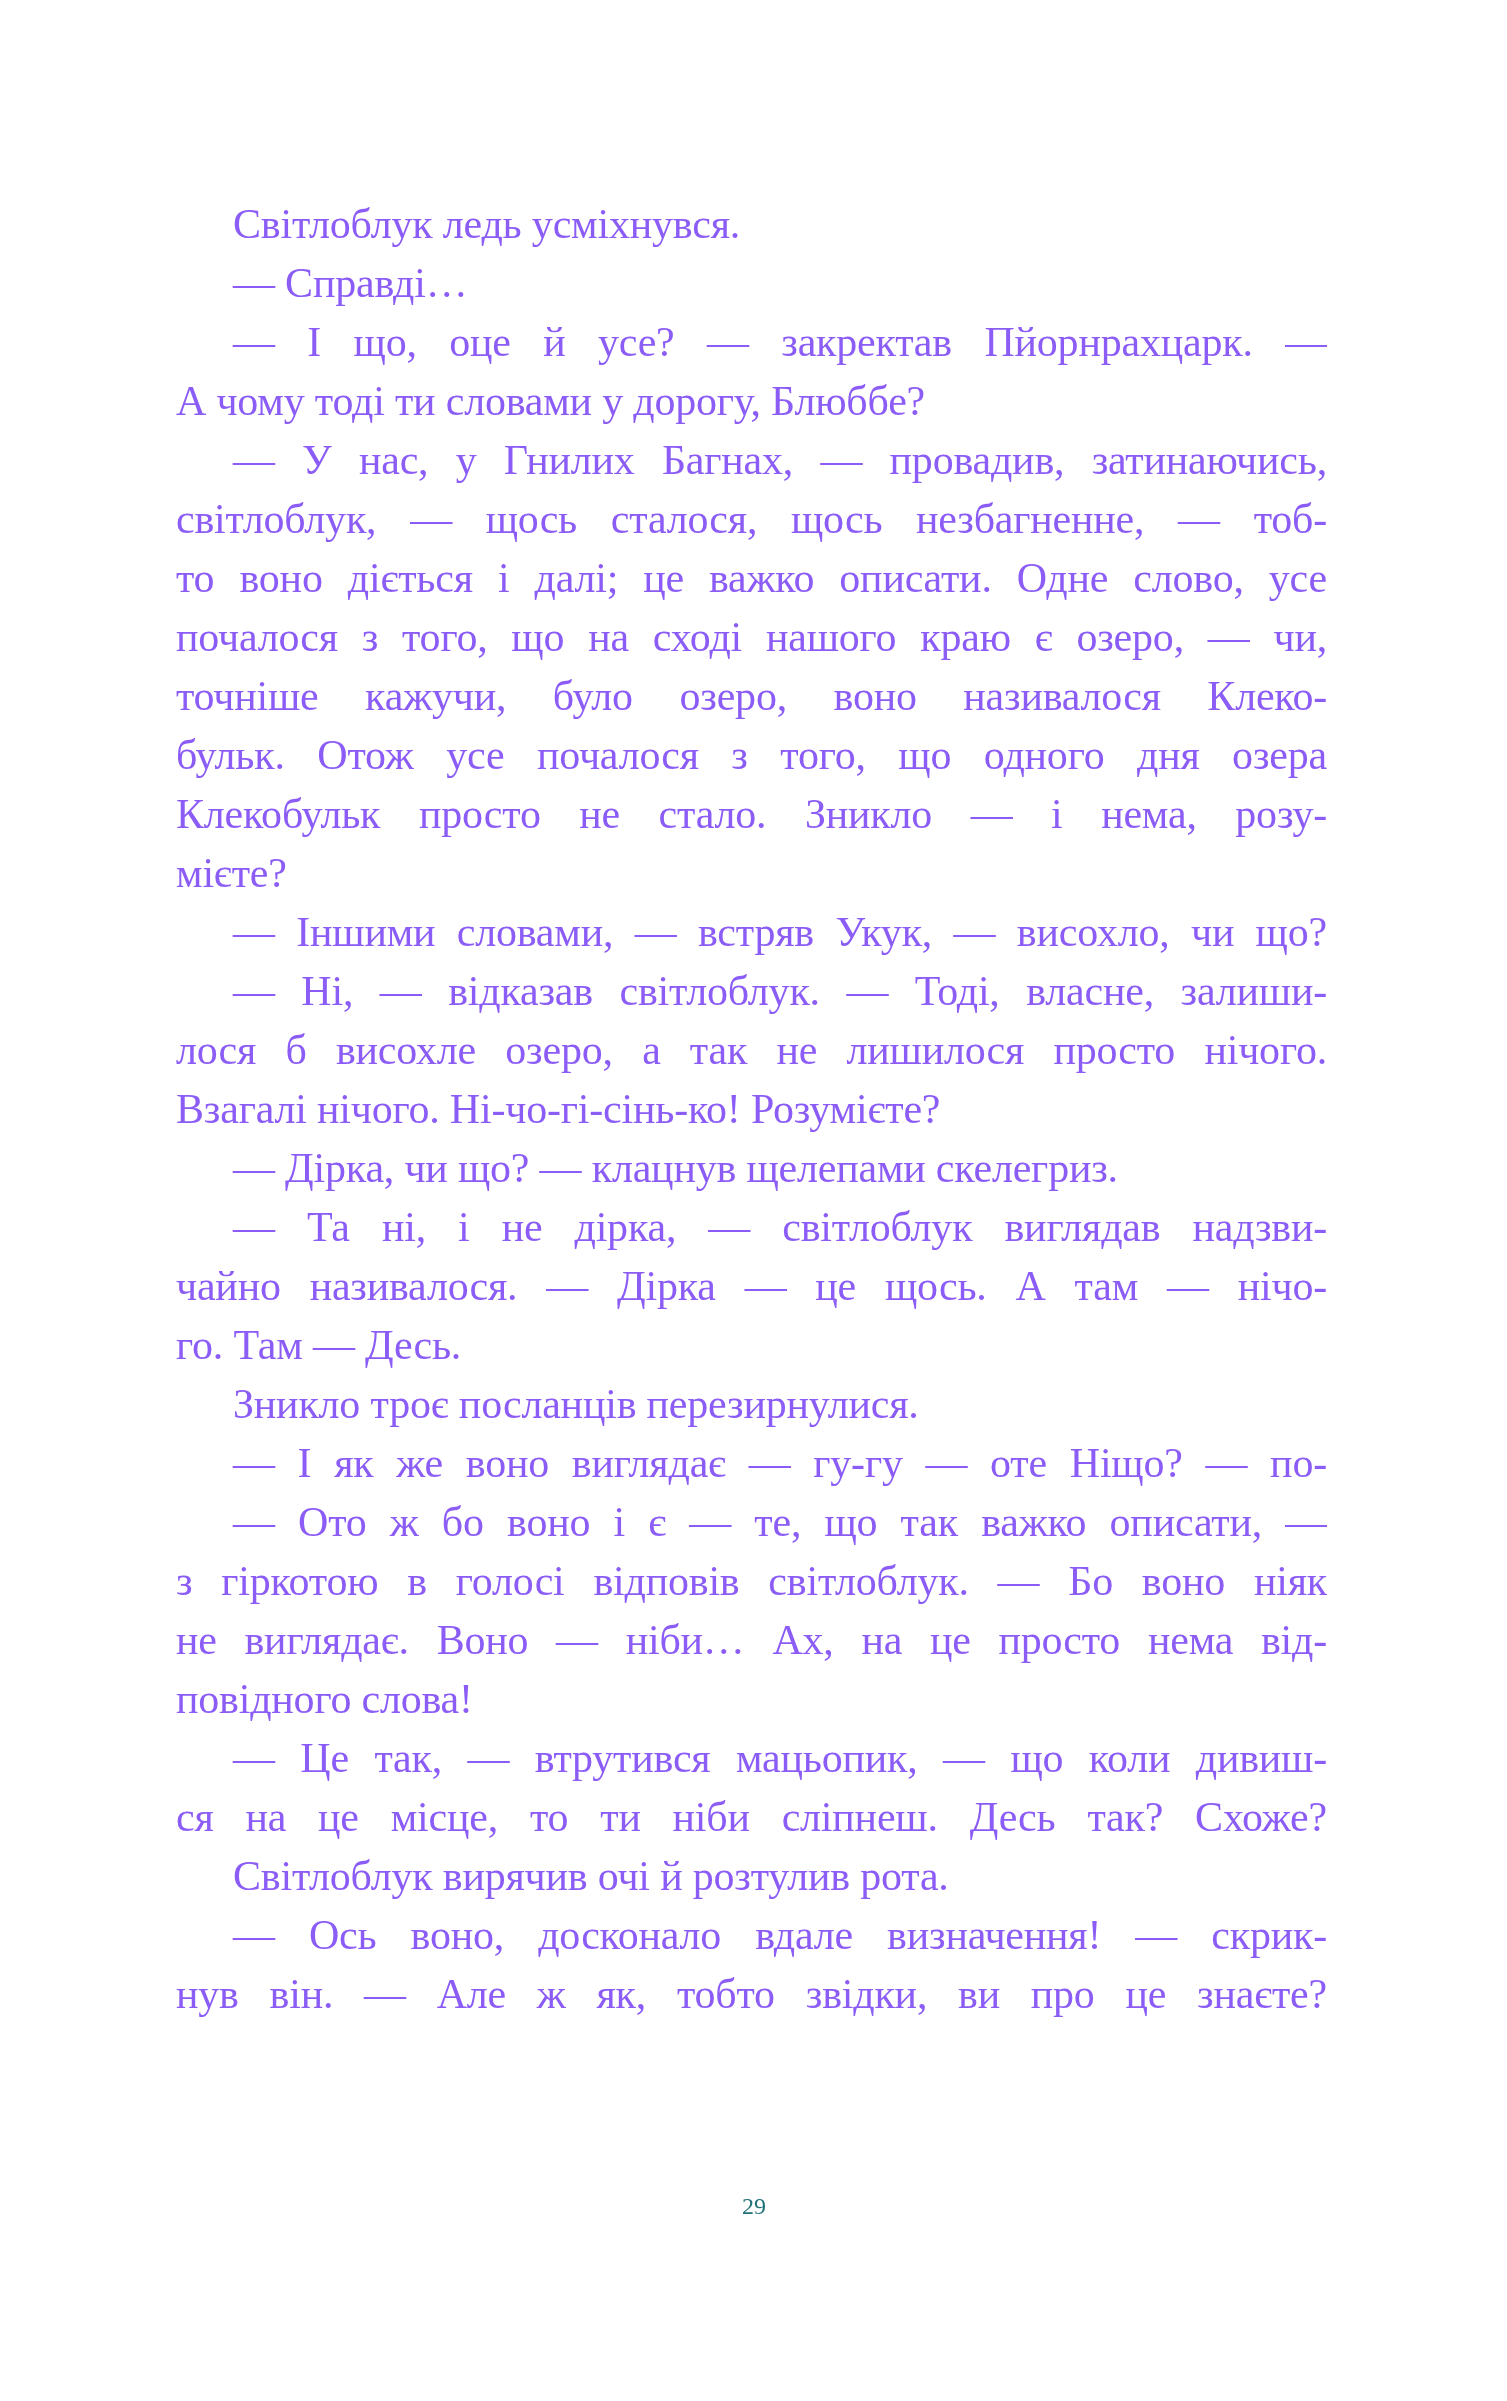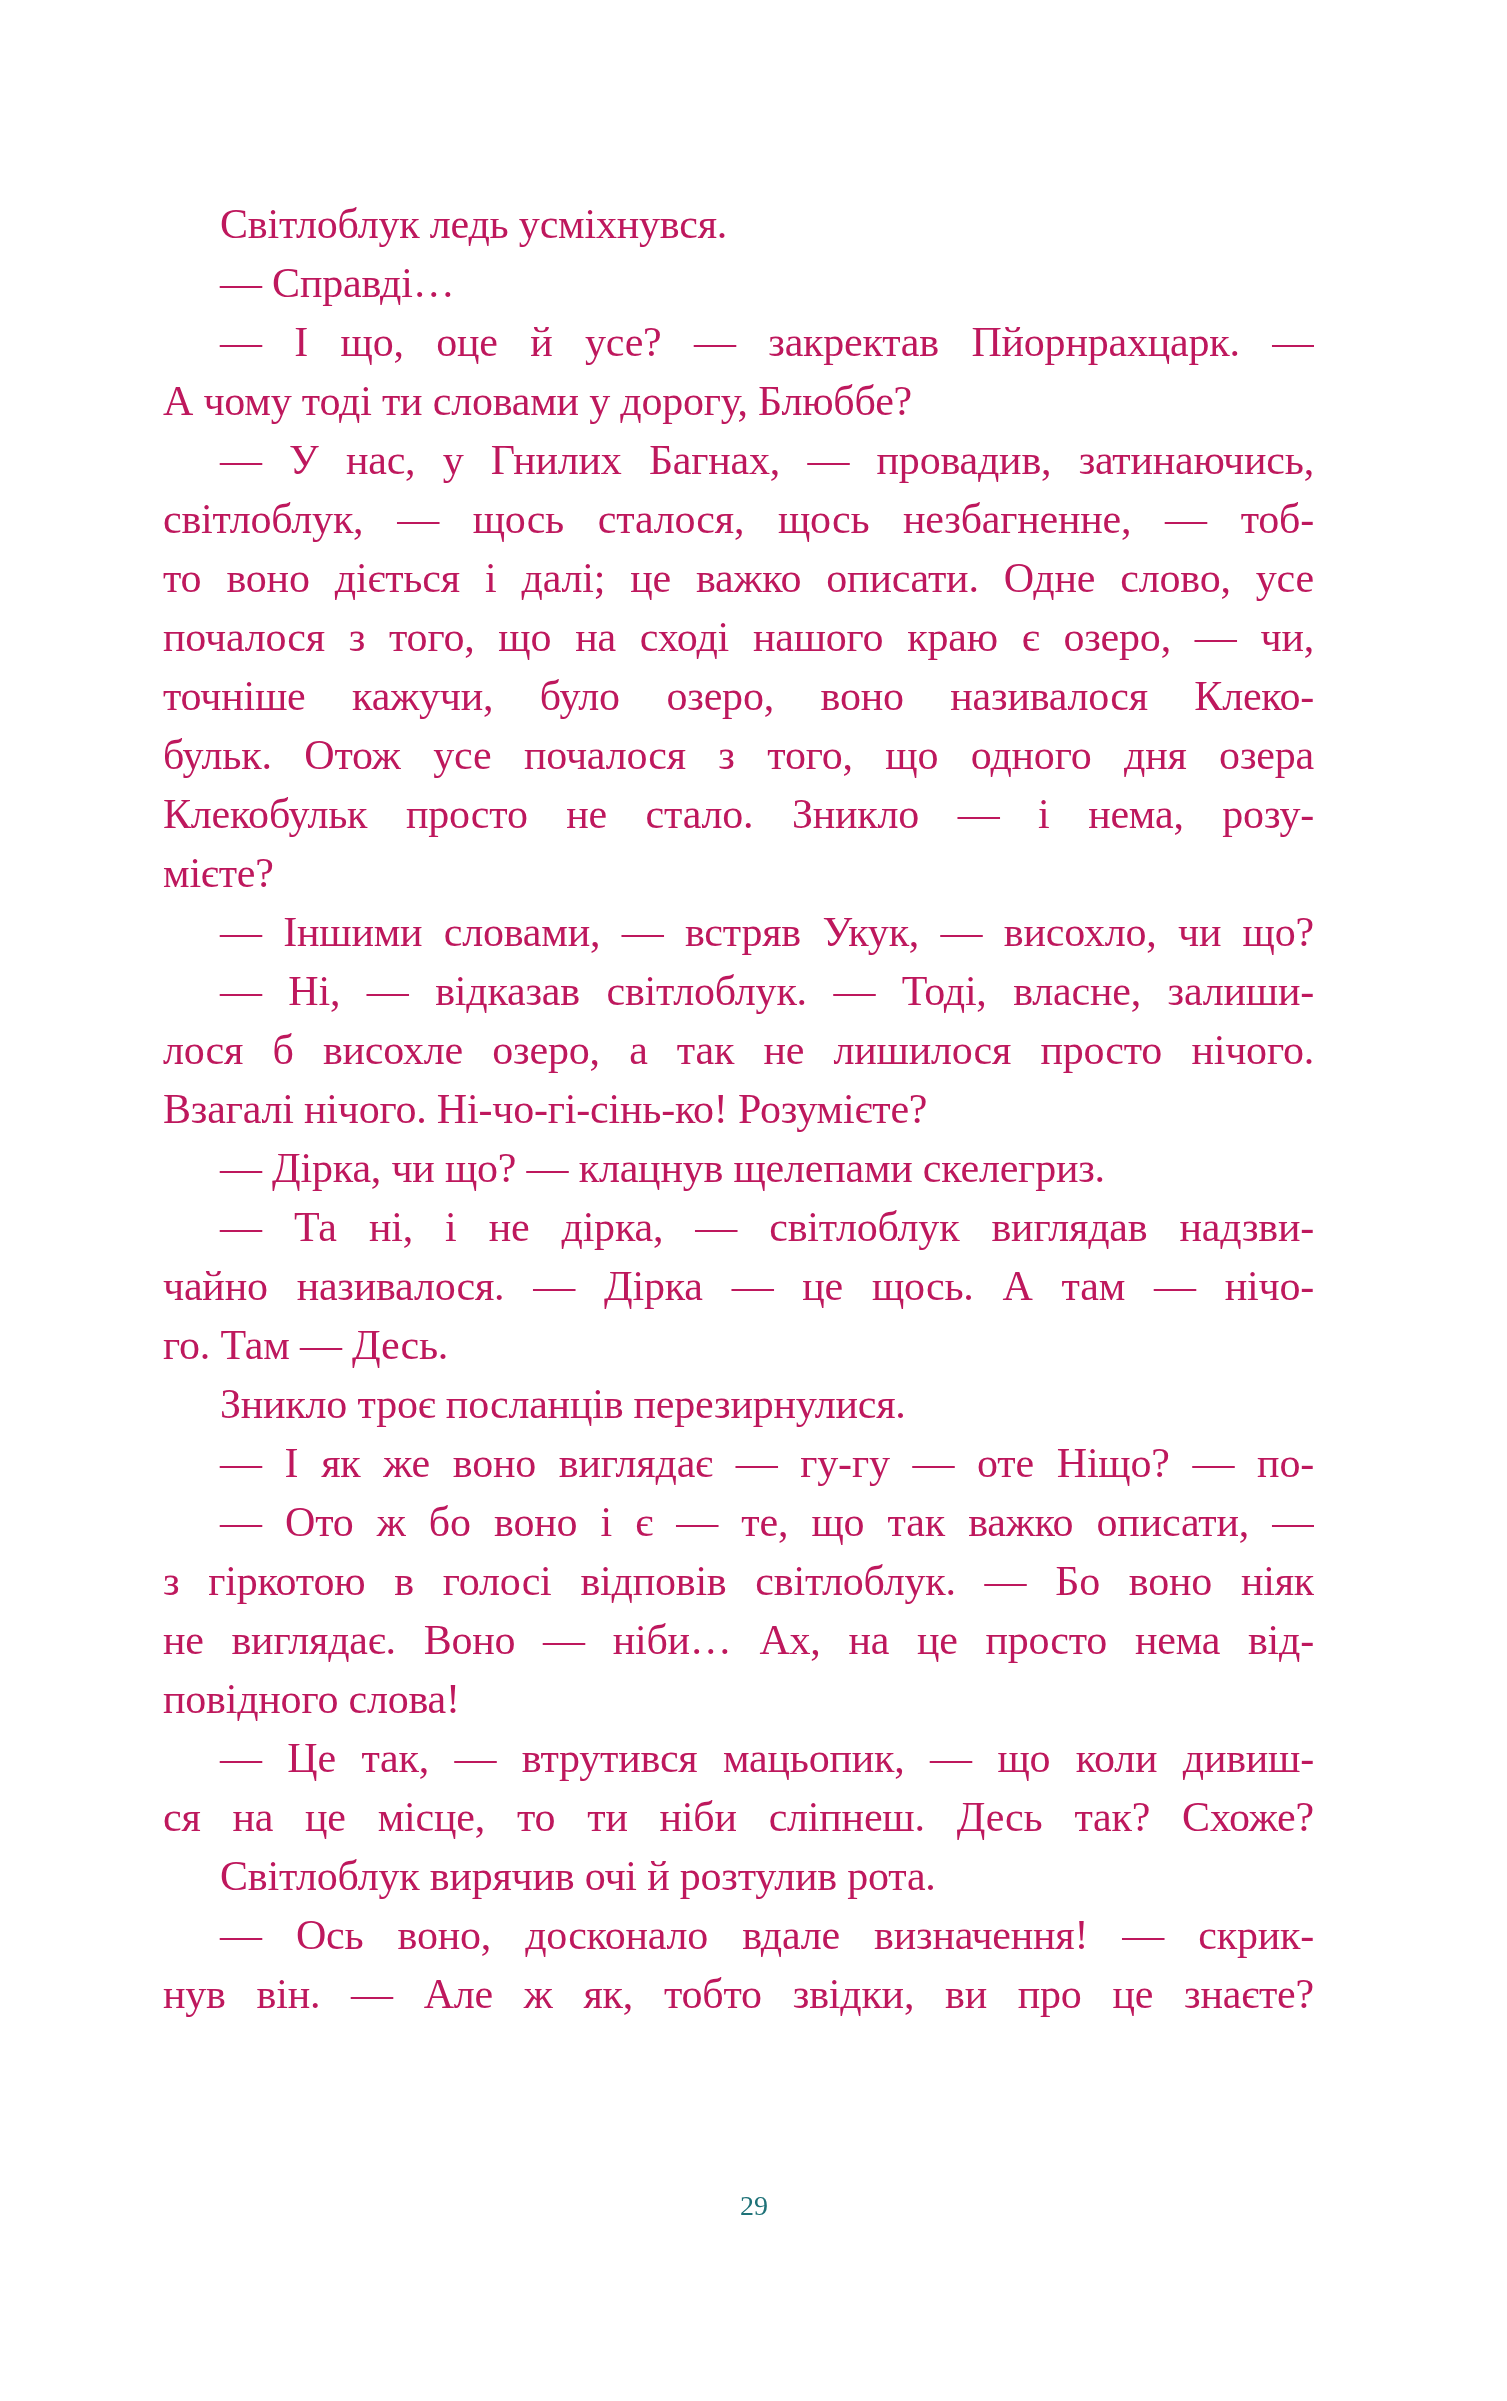--- a/index.html
+++ b/index.html
@@ -15,27 +15,27 @@
     }
     .page {
       position: absolute;
       left: 0; top: 0;
       width: 1508px;
       height: 2401px;
       background: #ffffff;
     }
     .text-column {
       position: absolute;
-      left: 163px;
+      left: 176px;
       top: 195px;
       width: 1151px;
       font-family: "Liberation Serif", "DejaVu Serif", serif;
       font-size: 42px;
       line-height: 59px;
-      color: #be185d;
+      color: #8b5cf6;
     }
     .line {
       display: block;
       white-space: nowrap;
       height: 59px;
       text-align: justify;
       text-align-last: justify;
       white-space: normal;
       overflow: hidden;
       letter-spacing: -0.2px;
@@ -46,21 +46,21 @@
     .line.last {
       text-align-last: left;
     }
     .page-number {
       position: absolute;
       left: 0;
       width: 1508px;
       top: 2187px;
       text-align: center;
       font-family: "Liberation Serif", "DejaVu Serif", serif;
-      font-size: 28px;
+      font-size: 24px;
       line-height: 38px;
       color: #1e7278;
     }
   </style>
 </head>
 <body>
 
 <div class="page">
   <div class="text-column">
     <span class="line indent last">Світлоблук ледь усміхнувся.</span>

